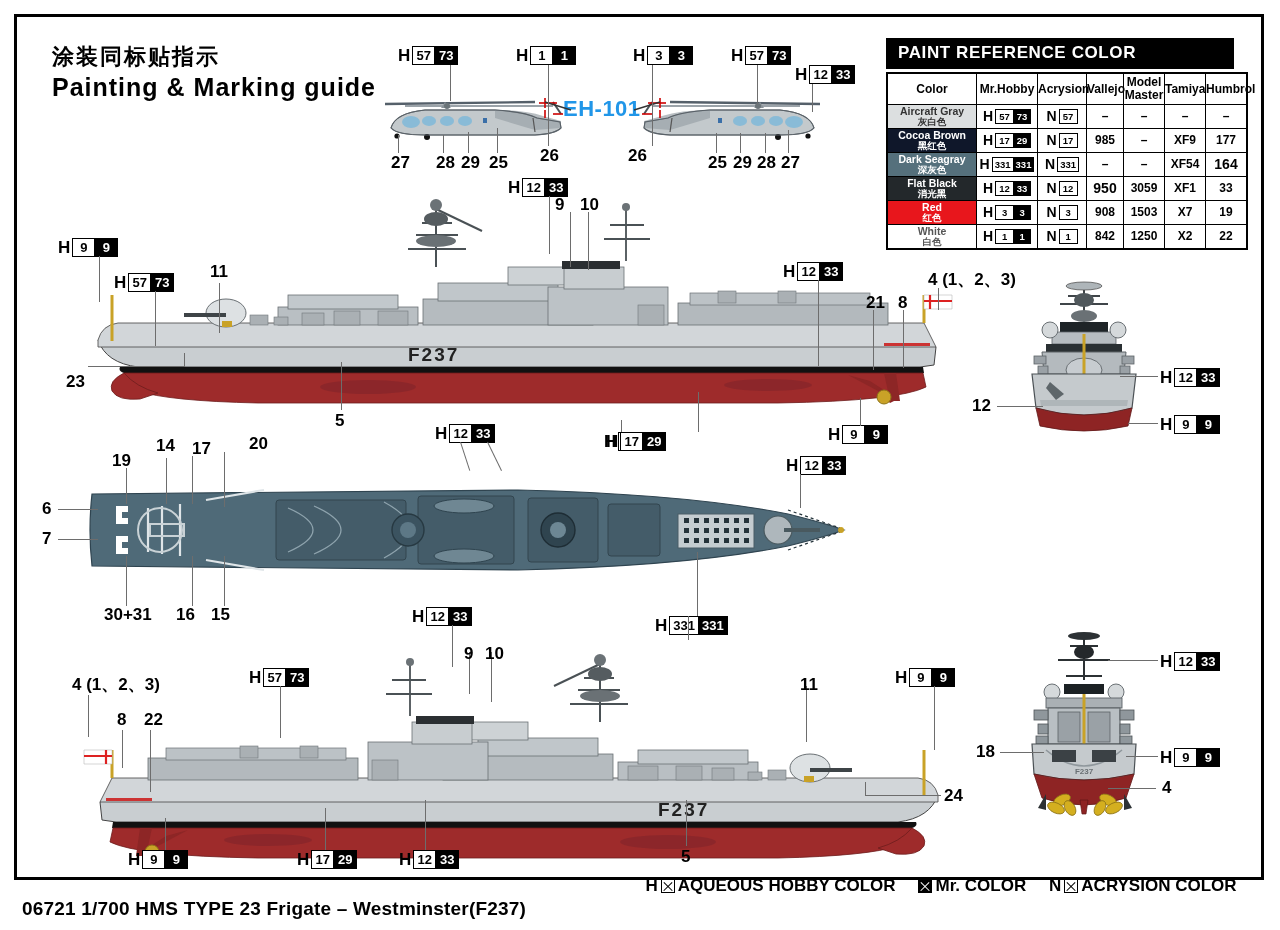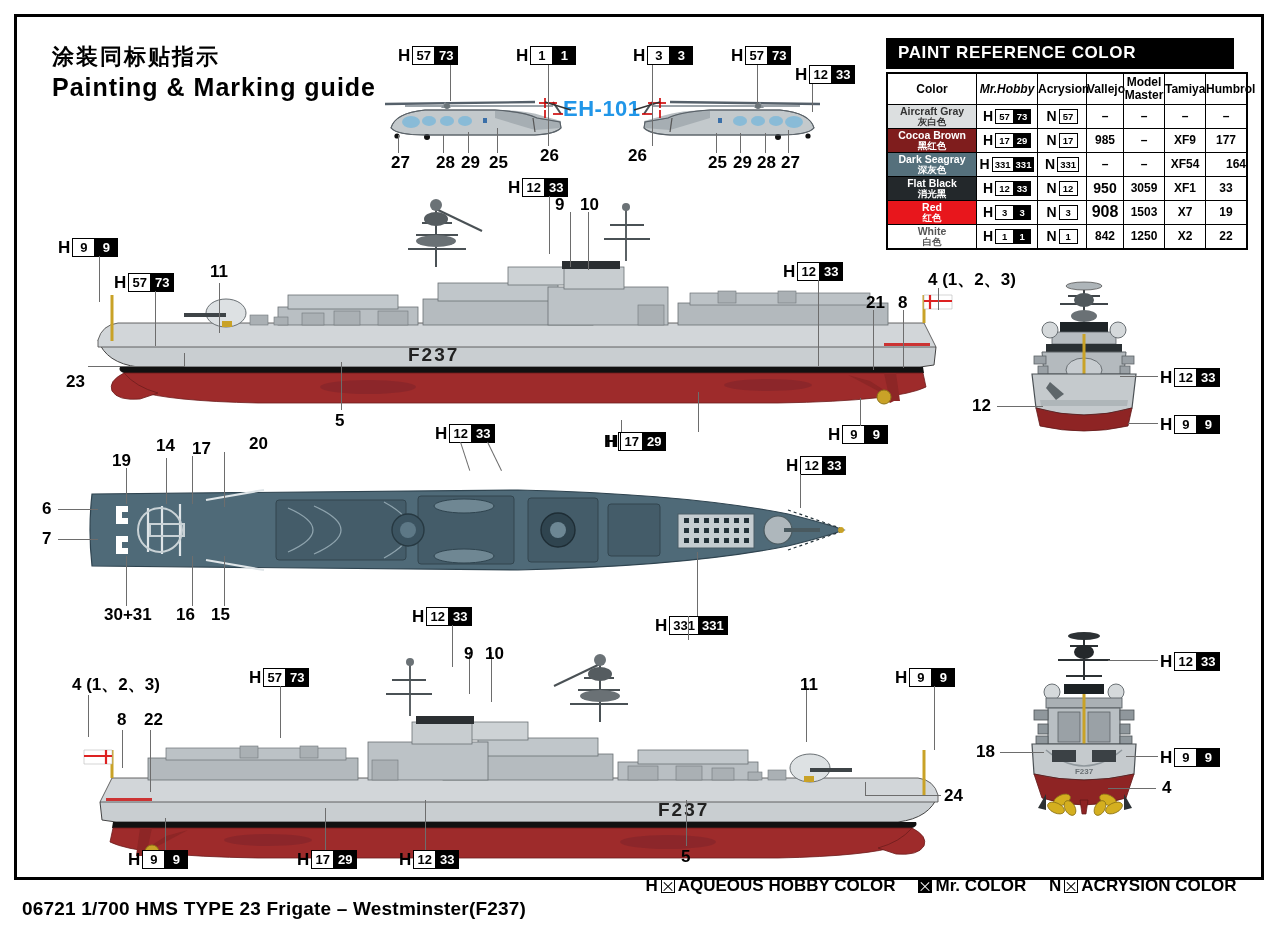--- a/index.html
+++ b/index.html
@@ -42,21 +42,21 @@
   .prc-title{background:#000;color:#fff;font-size:17px;font-weight:bold;
              padding:3px 0 4px 10px;letter-spacing:.6px;border:2px solid #000;}
   table.prc-tbl{border-collapse:collapse;width:348px;margin-top:3px;
                 border:2px solid #000;table-layout:fixed;}
   table.prc-tbl th,table.prc-tbl td{border:1.4px solid #000;text-align:center;
         font-size:11px;font-weight:bold;padding:0;height:23px;line-height:1.05;}
   table.prc-tbl th{font-size:12px;height:30px;}
   .cname{font-size:10.5px;line-height:1.08;font-weight:bold;}
   .cname .cn{font-size:9.5px;display:block;}
   th.col-color{width:88px;}
-  th.col-hobby{width:60px;font-style:italic;}
+  th.col-hobby{width:60px;}
   th.col-acr{width:48px;}
   th.col-val{width:36px;}
   th.col-mm{width:40px;}
   th.col-tam{width:40px;}
   th.col-hum{width:40px;}
   
   .mchip{display:flex;align-items:center;justify-content:center;gap:2px;}
   .mchip .p{font-size:14px;font-weight:bold;}
   .mchip .bx{display:flex;border:1.3px solid #000;}
   .mchip .w,.mchip .b{min-width:17px;height:13px;font-size:9.5px;display:flex;
@@ -133,21 +133,21 @@
                   <span class="w">57</span>
                 </span>
               </div>
             </td>
             <td style="font-size: 12px;">–</td>
             <td style="font-size: 12px;">–</td>
             <td style="font-size: 12px;">–</td>
             <td style="font-size: 12px;">–</td>
           </tr>
           <tr>
-            <td style="background: #7f1d1d; color: rgb(255, 255, 255);">
+            <td style="background: #0f172a; color: rgb(255, 255, 255);">
               <div class="cname">Cocoa Brown<span class="cn">黑红色</span></div>
             </td>
             <td>
               <div class="mchip">
                 <span class="p">H</span>
                 <span class="bx">
                   <span class="w">17</span>
                   <span class="b">29</span>
                 </span>
               </div>
@@ -182,21 +182,21 @@
               <div class="mchip single">
                 <span class="p">N</span>
                 <span class="bx">
                   <span class="w">331</span>
                 </span>
               </div>
             </td>
             <td style="font-size: 12px;">–</td>
             <td style="font-size: 12px;">–</td>
             <td style="font-size: 12px;">XF54</td>
-            <td style="font-size: 12px; text-align: right;">164</td>
+            <td style="font-size: 14px;">164</td>
           </tr>
           <tr>
             <td style="background: rgb(35, 40, 43); color: rgb(255, 255, 255);">
               <div class="cname">Flat Black<span class="cn">消光黑</span></div>
             </td>
             <td>
               <div class="mchip">
                 <span class="p">H</span>
                 <span class="bx">
                   <span class="w">12</span>
@@ -231,21 +231,21 @@
               </div>
             </td>
             <td>
               <div class="mchip single">
                 <span class="p">N</span>
                 <span class="bx">
                   <span class="w">3</span>
                 </span>
               </div>
             </td>
-            <td style="font-size: 16px;">908</td>
+            <td style="font-size: 12px;">908</td>
             <td style="font-size: 12px;">1503</td>
             <td style="font-size: 12px;">X7</td>
             <td style="font-size: 12px;">19</td>
           </tr>
           <tr>
             <td style="background: rgb(255, 255, 255); color: rgb(85, 85, 85);">
               <div class="cname">White<span class="cn">白色</span></div>
             </td>
             <td>
               <div class="mchip">

